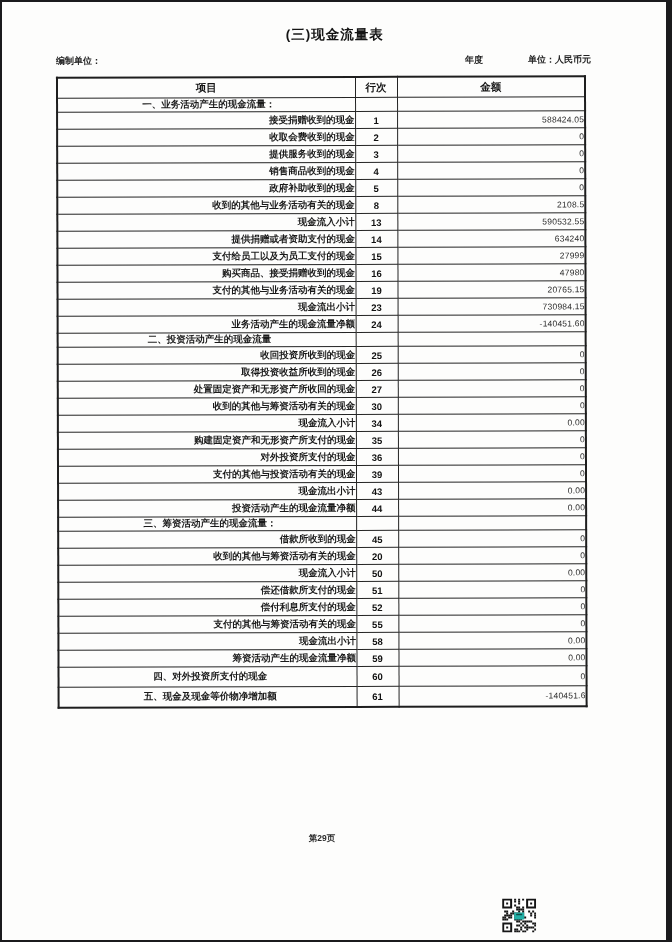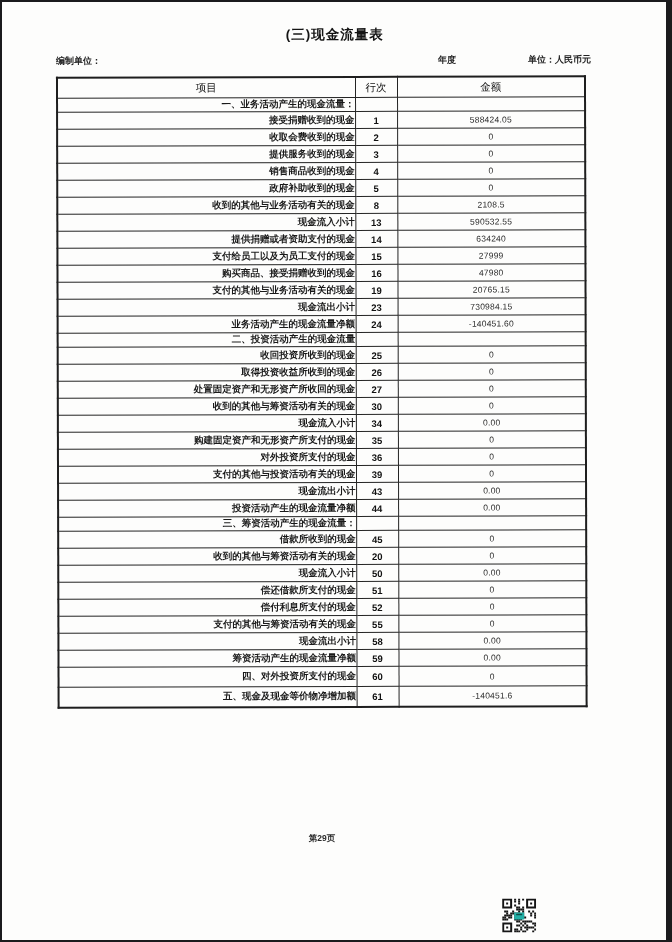--- a/index.html
+++ b/index.html
@@ -17,46 +17,46 @@
   .edge-bottom{left:0;bottom:0;width:672px;height:2px;}
 
   .content{position:absolute;left:0;top:0;width:672px;height:942px;transform:rotate(-0.15deg);}
 
   .title{
     position:absolute;left:0;top:26px;width:672px;text-align:center;
     font-size:13.5px;font-weight:bold;letter-spacing:1px;color:#141414;
   }
   .meta{position:absolute;left:0;top:54px;width:672px;height:14px;font-size:9px;font-weight:bold;color:#222;}
   .meta .m-prepared{position:absolute;left:57px;top:0;}
-  .meta .m-year{position:absolute;left:439px;top:0;}
+  .meta .m-year{position:absolute;left:466px;top:0;}
   .meta .m-unit{position:absolute;left:529px;top:0;text-align:right;}
 
   table.cft{
     position:absolute;left:57px;top:76px;width:528px;
     border-collapse:collapse;table-layout:fixed;
     background:transparent;
   }
   table.cft col.c1{width:298px;}
   table.cft col.c2{width:42px;}
   table.cft col.c3{width:188px;}
   table.cft th, table.cft td{
     border:1px solid #242424;padding:0;vertical-align:middle;
     overflow:hidden;white-space:nowrap;
   }
   table.cft{border:2px solid #1e1e1e;}
   table.cft thead th{
-    height:19px;font-size:10.5px;font-weight:normal;text-align:center;color:#151515;
+    height:19px;font-size:10.5px;font-weight:bold;text-align:center;color:#151515;
   }
   tr.item{height:17px;}
   tr.section{height:13px;}
   tr.big{height:20px;}
   td.c-item{text-align:right;font-size:9.5px;font-weight:bold;color:#1a1a1a;}
-  tr.section td.c-item, tr.big td.c-item{text-align:right;padding-left:5px;font-size:9.5px;font-family:Liberation Serif, serif;}
+  tr.section td.c-item, tr.big td.c-item{text-align:center;padding-left:5px;font-size:9.5px;font-family:Liberation Serif, serif;}
   td.c-line{text-align:center;font-size:9.5px;font-weight:bold;color:#111;}
-  td.c-amt{text-align:center;padding-left:12px;font-size:8.5px;font-weight:500;color:#2c2c2c;letter-spacing:0.2px;}
+  td.c-amt{text-align:right;padding-left:12px;font-size:8.5px;font-weight:500;color:#2c2c2c;letter-spacing:0.2px;}
 
   .footer{
     position:absolute;left:57px;top:833px;width:528px;text-align:center;
     font-size:8.5px;font-weight:bold;color:#2a2a2a;
   }
   .qr{position:absolute;left:501px;top:899px;width:34px;height:34px;}
 </style>
 </head>
 <body>
 

